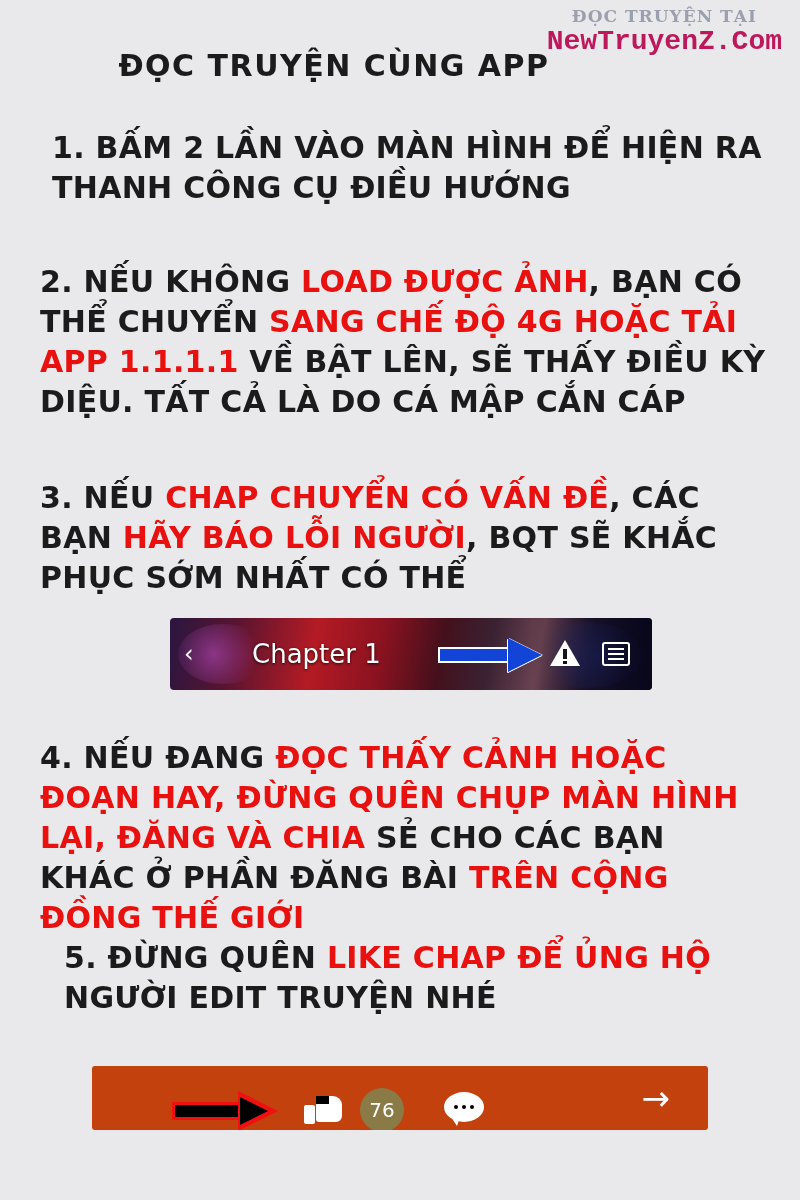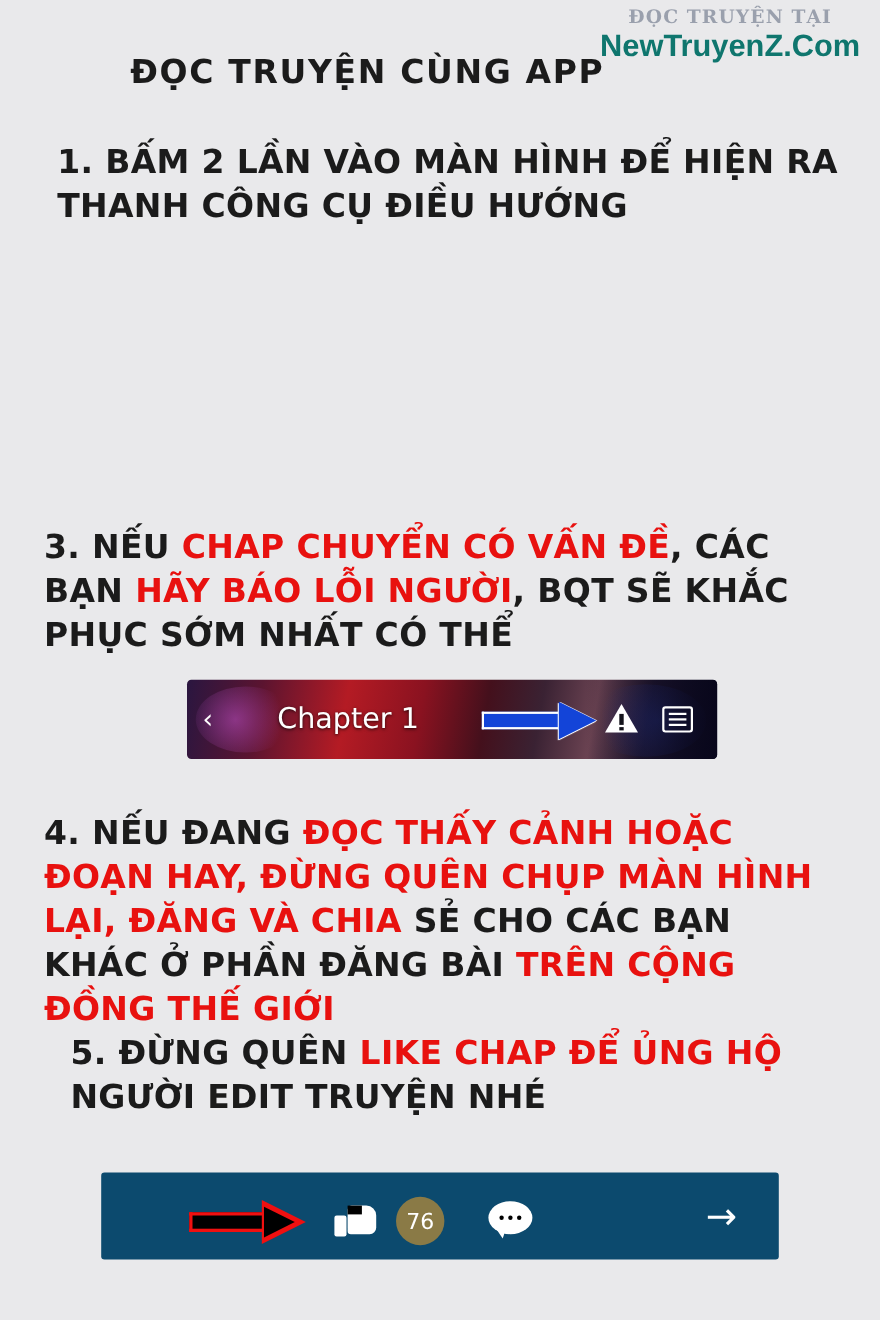--- a/index.html
+++ b/index.html
@@ -34,24 +34,24 @@
   .watermark .wm-top {
     font-family: "DejaVu Serif", serif;
     font-weight: bold;
     font-size: 17px;
     letter-spacing: 1px;
     color: #9aa0ad;
     display: block;
     margin-bottom: 3px;
   }
   .watermark .wm-main {
-    font-family: Liberation Sans, sans-serif;
+    font-family: Liberation Mono, monospace;
     font-weight: bold;
     font-size: 28px;
-    color: #0f766e;
+    color: #be185d;
     display: block;
     white-space: nowrap;
   }
 
   
   .title {
     position: absolute;
     top: 48px;
     left: 0;
     width: 668px;
@@ -208,22 +208,22 @@
   .shot-chapter .menu-icon i:nth-child(1) { top: 4px; }
   .shot-chapter .menu-icon i:nth-child(2) { top: 9px; }
   .shot-chapter .menu-icon i:nth-child(3) { top: 14px; }
 
   
   .shot-actions {
     position: absolute;
     left: 92px;
     top: 1066px;
     width: 616px;
-    height: 79px;
-    background: #0c4a6e;
+    height: 64px;
+    background: #c2410c;
     border-radius: 3px;
     overflow: hidden;
   }
   
   .red-arrow {
     position: absolute;
     left: 80px;
     top: 26px;
     width: 120px;
     height: 38px;
@@ -347,20 +347,21 @@
 <div class="page">
 
   <div class="watermark">
     <span class="wm-top">ĐỌC TRUYỆN TẠI</span>
     <span class="wm-main">NewTruyenZ.Com</span>
   </div>
 
   <div class="title">ĐỌC TRUYỆN CÙNG APP</div>
 
   <div class="block" id="block1"><span>1. BẤM 2 LẦN VÀO MÀN HÌNH ĐỂ HIỆN RA THANH CÔNG CỤ ĐIỀU HƯỚNG</span></div>
+  <div class="block" id="block2"><span>2. NẾU KHÔNG </span><span class="hl">LOAD ĐƯỢC ẢNH</span><span>, BẠN CÓ THỂ CHUYỂN </span><span class="hl">SANG CHẾ ĐỘ 4G HOẶC TẢI APP 1.1.1.1</span><span> VỀ BẬT LÊN, SẼ THẤY ĐIỀU KỲ DIỆU. TẤT CẢ LÀ DO CÁ MẬP CẮN CÁP</span></div>
   <div class="block" id="block3"><span>3. NẾU </span><span class="hl">CHAP CHUYỂN CÓ VẤN ĐỀ</span><span>, CÁC BẠN </span><span class="hl">HÃY BÁO LỖI NGƯỜI</span><span>, BQT SẼ KHẮC PHỤC SỚM NHẤT CÓ THỂ</span></div>
   <div class="block" id="block4"><span>4. NẾU ĐANG </span><span class="hl">ĐỌC THẤY CẢNH HOẶC ĐOẠN HAY, ĐỪNG QUÊN CHỤP MÀN HÌNH LẠI, ĐĂNG VÀ CHIA</span><span> SẺ CHO CÁC BẠN KHÁC Ở PHẦN ĐĂNG BÀI </span><span class="hl">TRÊN CỘNG ĐỒNG THẾ GIỚI</span></div>
   <div class="block" id="block5"><span>5. ĐỪNG QUÊN </span><span class="hl">LIKE CHAP ĐỂ ỦNG HỘ</span><span> NGƯỜI EDIT TRUYỆN NHÉ</span></div>
 
   <div class="shot-chapter">
     <div class="glow-l"></div>
     <div class="glow-r"></div>
     <div class="dark-right"></div>
     <div class="back-arrow">‹</div>
     <div class="chapter-label">Chapter 1</div>

